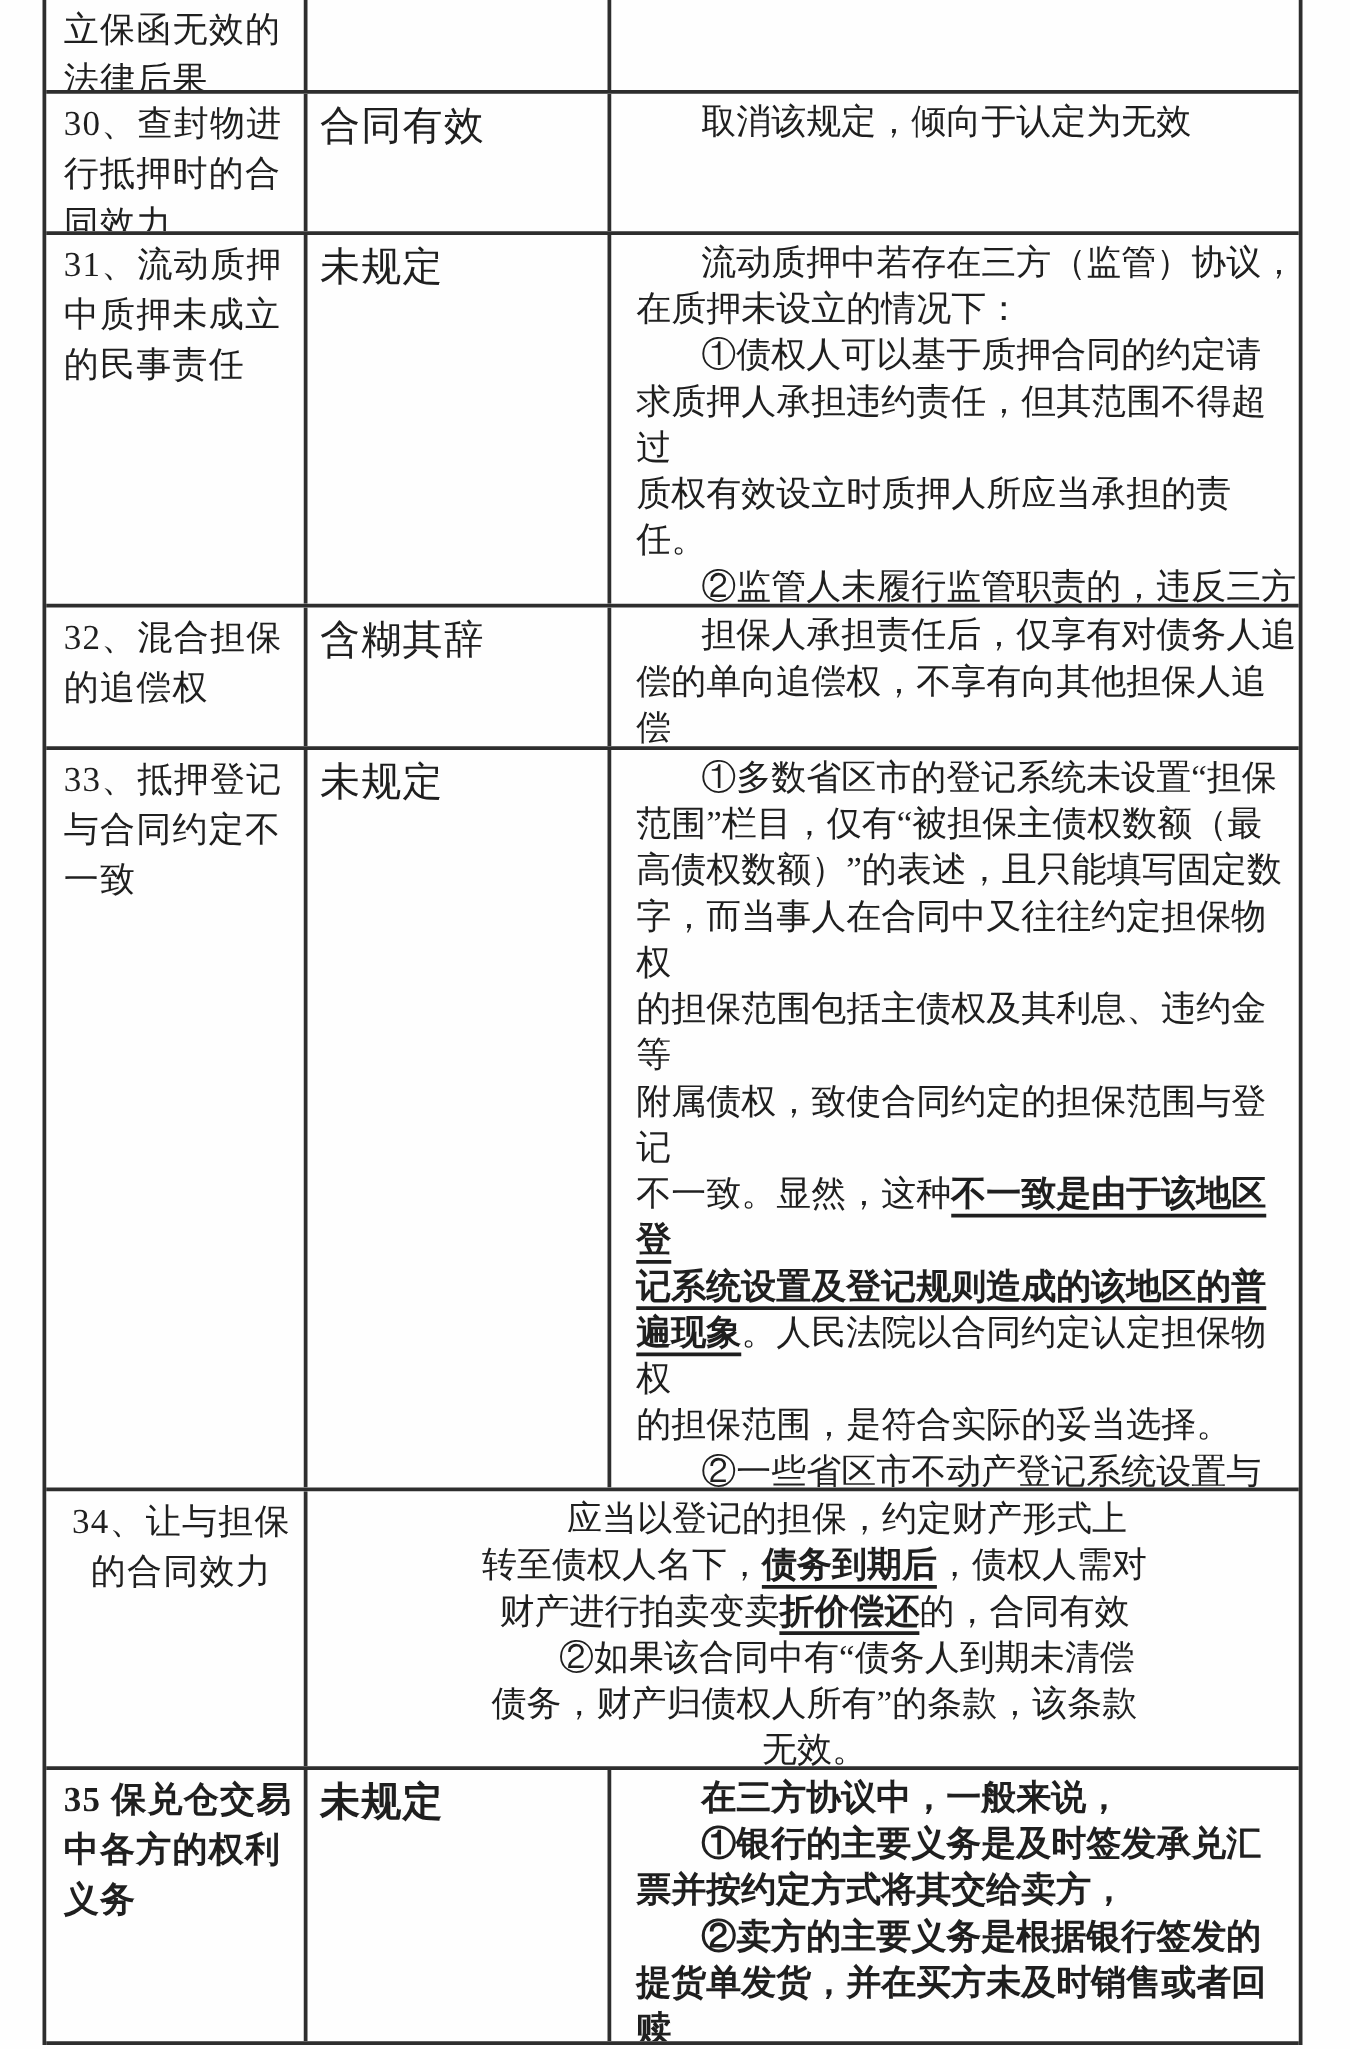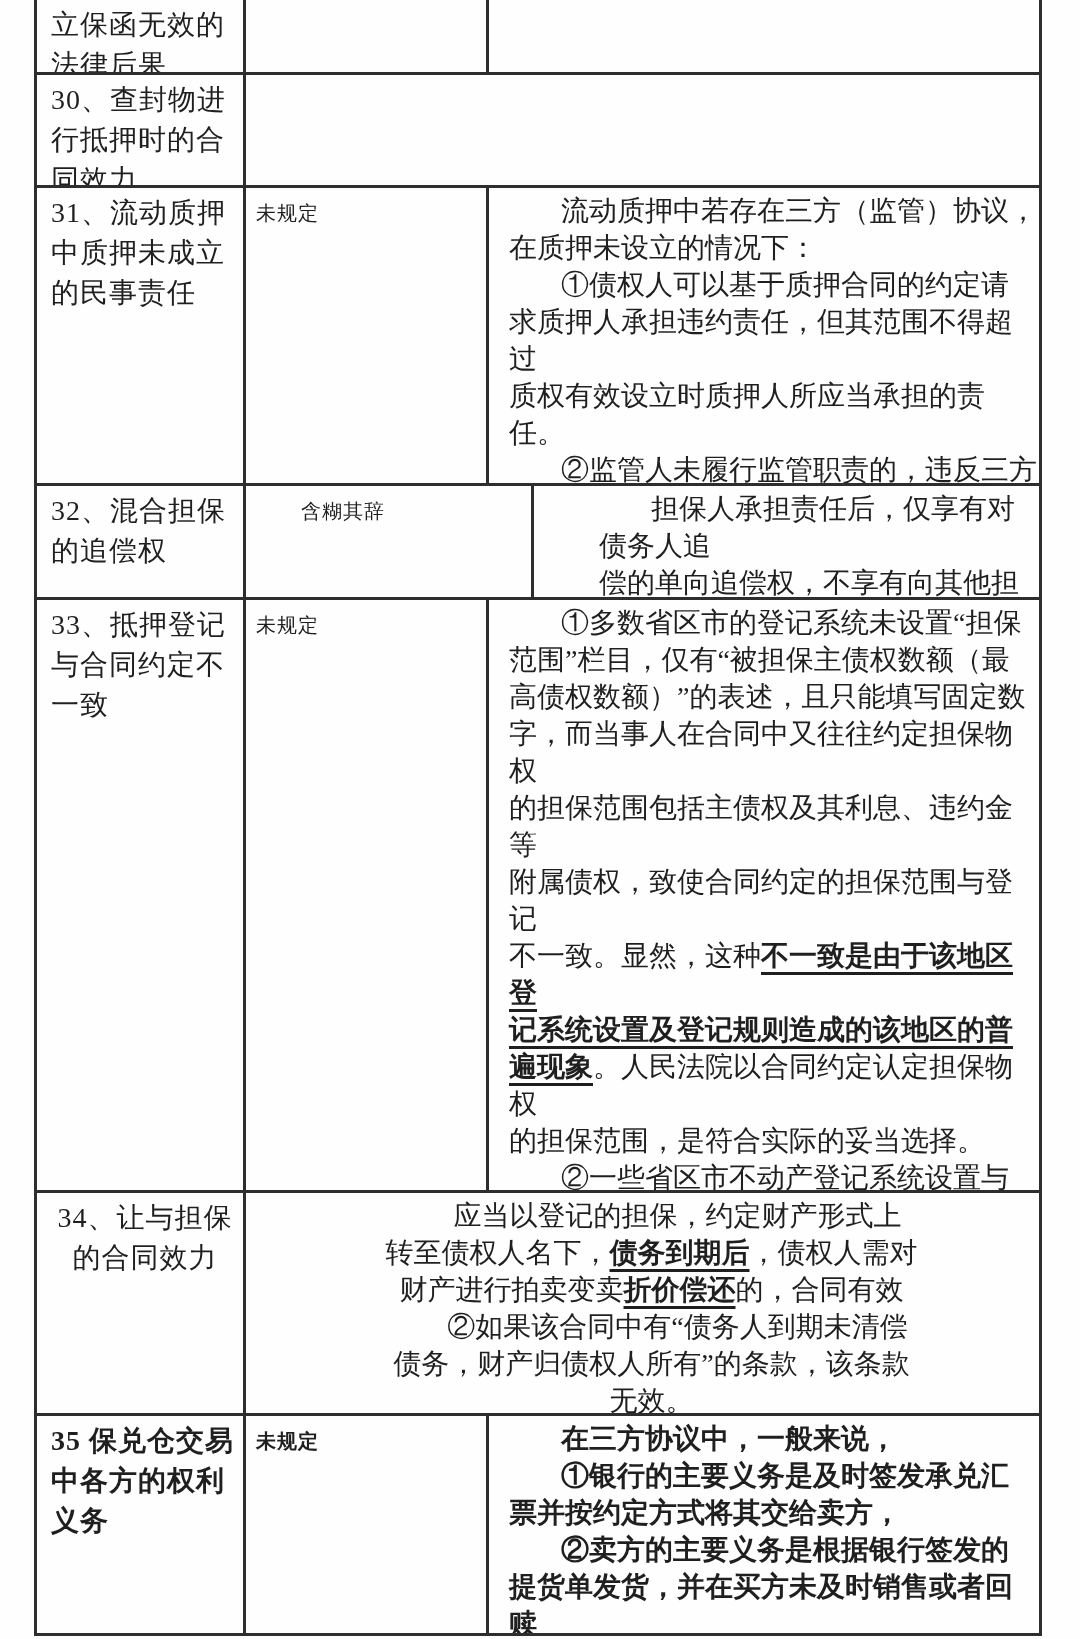--- a/index.html
+++ b/index.html
@@ -33,21 +33,21 @@
     border-right:3px solid #2e2e2e;
     padding:5px 4px 0 14px;
     font-size:28px;line-height:40px;
     white-space:pre-wrap;
     letter-spacing:1px;
   }
   .c-att{
     width:243px;flex:0 0 243px;
     border-right:3px solid #2e2e2e;
     padding:5px 2px 0 10px;
-    font-size:20px;line-height:40px;
+    font-size:32px;line-height:40px;
     white-space:pre-wrap;
     letter-spacing:1px;
   }
   .c-analysis{
     flex:1 1 auto;
     padding:4px 2px 0 20px;
     font-size:28px;line-height:37px;
   }
   .para{
     margin:0;
@@ -55,23 +55,23 @@
     text-indent:52px;
   }
   .run-bold-underline{
     font-weight:900;
     text-decoration:underline;
     text-decoration-thickness:2.5px;
     text-underline-offset:7px;
   }
   
   .r0{height:75px;}
-  .r1{height:113px;flex-direction:column;}
+  .r1{height:113px;}
   .r2{height:298px;}
-  .r3{height:114px;gap:45px;}
+  .r3{height:114px;}
   .r4{height:593px;}
   .r5{height:223px;text-align:center;}
   .r6{height:220px;font-weight:bold;}
 </style>
 </head>
 <body>
 
 <div class="page">
   <div class="tbl">
 

